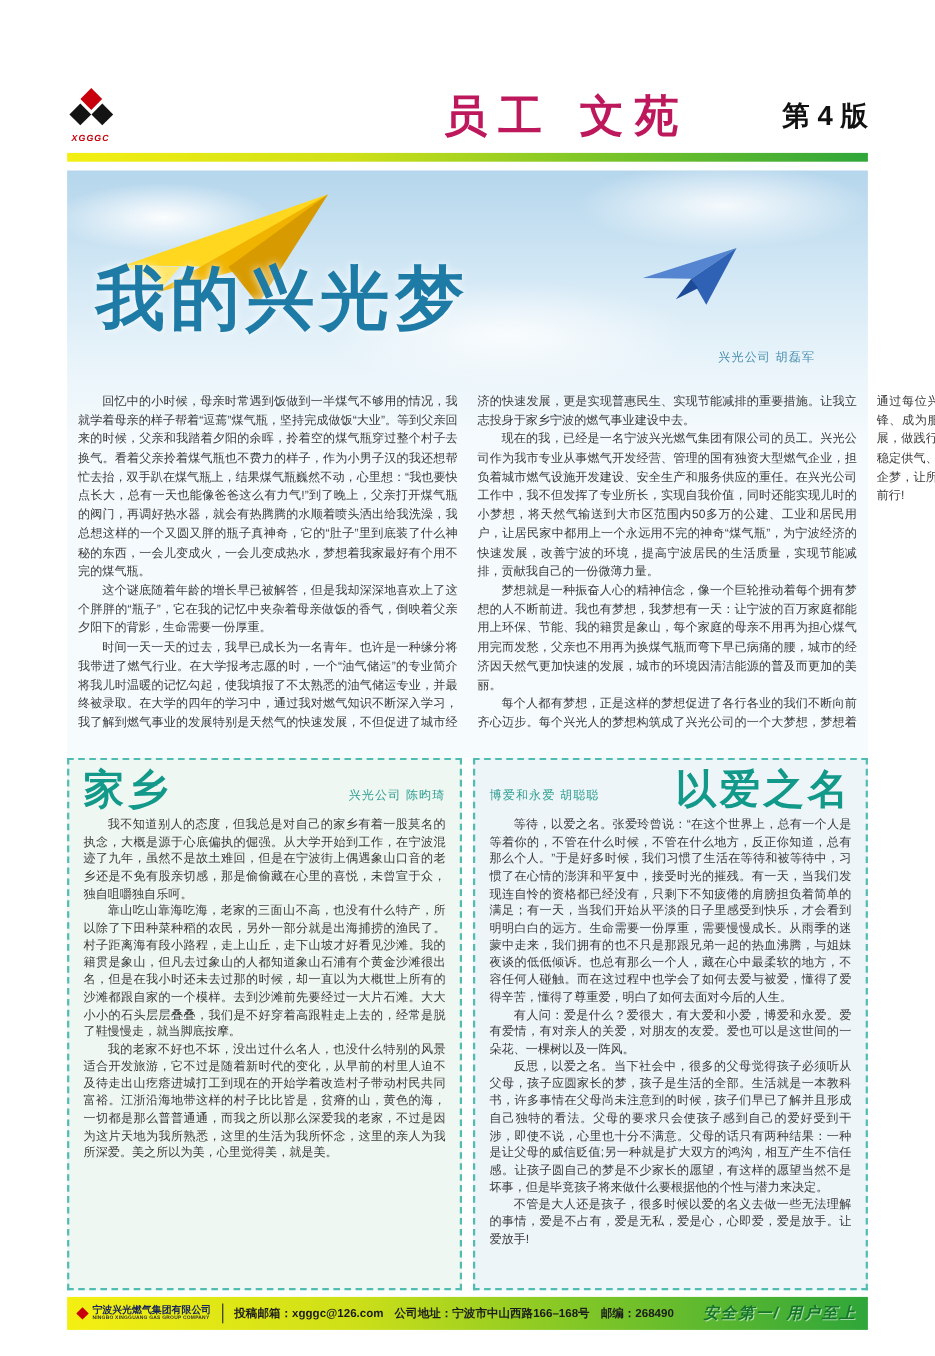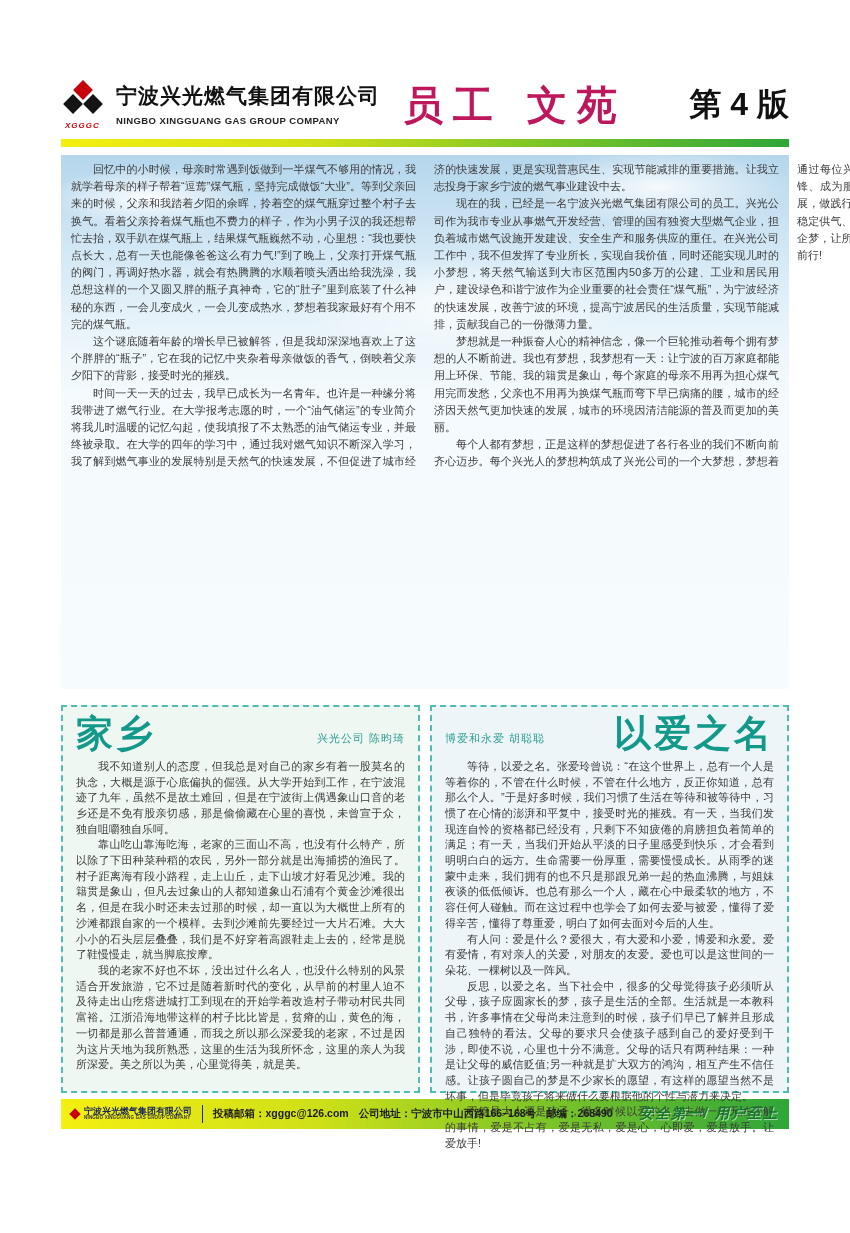--- a/index.html
+++ b/index.html
@@ -14,21 +14,21 @@
   .logo .d{position:absolute;width:14px;height:14px;transform:rotate(45deg);}
   .logo .dr{background:#c7000b;top:3px;left:15px;}
   .logo .db1{background:#141414;top:17px;left:5px;}
   .logo .db2{background:#141414;top:17px;left:25px;}
   .logo-text{position:absolute;bottom:0;left:4px;font-size:8px;font-style:italic;
              font-weight:bold;color:#c7000b;letter-spacing:1px;}
   .brand-cn{font-size:21px;font-weight:bold;color:#111;letter-spacing:1px;white-space:nowrap;}
   .brand-en{font-size:9.5px;font-weight:bold;color:#222;letter-spacing:.4px;white-space:nowrap;}
   .section-title{flex:1;text-align:center;color:#be185d;font-size:40px;font-weight:900;
                  letter-spacing:10px;font-family:"DejaVu Sans",sans-serif;}
-  .page-no{width:115px;text-align:right;font-size:32px;font-weight:600;color:#111;white-space:nowrap;}
+  .page-no{width:115px;text-align:right;font-size:25px;font-weight:600;color:#111;white-space:nowrap;}
   .grad-bar{height:8px;margin-top:3px;
             background:linear-gradient(90deg,#f4ef12 0%,#cfe018 35%,#7fc627 65%,#2fa63a 100%);}
 
   
   .hero{margin-top:8px;height:534px;position:relative;
     background:
       radial-gradient(ellipse 140px 45px at 12% 8%, rgba(255,255,255,.95), rgba(255,255,255,0) 70%),
       radial-gradient(ellipse 190px 55px at 82% 6%, rgba(255,255,255,.85), rgba(255,255,255,0) 70%),
       radial-gradient(ellipse 240px 70px at 55% 28%, rgba(255,255,255,.8), rgba(255,255,255,0) 70%),
       linear-gradient(180deg,#b5d6ec 0%,#d3e8f5 18%,#e9f4fa 33%,#f4fafd 45%,#f6fbfd 100%);}
@@ -37,21 +37,21 @@
   .plane-blue{position:absolute;right:118px;top:62px;transform:rotate(6deg);}
   .feature-title{position:absolute;left:26px;top:74px;margin:0;font-size:63px;font-weight:900;
      color:#1d7ba6;letter-spacing:5px;font-family:"DejaVu Sans",sans-serif;
      text-shadow:0 0 8px rgba(255,255,255,.9);}
   .feature-byline{position:absolute;right:48px;top:162px;color:#4a8fb0;font-size:11px;letter-spacing:1px;}
   .hero-body{padding:6px 10px 0 10px;column-count:2;column-gap:18px;height:322px;
      font-size:11px;line-height:17.2px;color:#3b3b3b;text-align:justify;}
   .hero-body p{margin:0;text-indent:2em;}
 
   
-  .boxes{display:flex;gap:10px;margin-top:16px;height:388px;}
+  .boxes{display:flex;gap:10px;margin-top:0;height:484px;}
   .box{flex:1;border:2px dashed #50bcb2;padding:8px 13px 6px 13px;box-sizing:border-box;}
   .box-hometown{background:#eff7f2;}
   .box-love{background:#edf5f8;}
   .box-head{display:flex;justify-content:space-between;align-items:flex-end;margin-bottom:5px;}
   .box-title{margin:0;font-size:37px;font-weight:900;color:#13998a;letter-spacing:3px;
              font-family:"DejaVu Sans",sans-serif;line-height:1.05;}
   .box-byline{color:#2f9e91;font-size:11px;padding-bottom:8px;letter-spacing:1px;}
   .box p{font-size:11px;line-height:15.7px;color:#3b3b3b;text-align:justify;text-indent:2em;margin:0;}
 
   
@@ -75,36 +75,47 @@
   <div class="content">
 
     <header class="masthead">
       <div class="brand">
         <span class="logo">
           <span class="d dr"></span>
           <span class="d db1"></span>
           <span class="d db2"></span>
           <span class="logo-text">XGGGC</span>
         </span>
-        <span class="brand-names">
-          <span class="brand-cn">宁波兴光燃气集团有限公司</span>
-          <span class="brand-en">NINGBO XINGGUANG GAS GROUP COMPANY</span>
-        </span>
       </div>
       <div class="section-title">员工 文苑</div>
       <div class="page-no">第 4 版</div>
     </header>
     <div class="grad-bar"></div>
 
     <section class="hero">
+      <div class="hero-sky">
+        <svg class="plane-yellow" width="205" height="108" viewBox="0 0 205 108">
+          <polygon points="10,52 200,4 104,62" fill="#ffd71f"></polygon>
+          <polygon points="34,80 200,4 110,66" fill="#f0b400"></polygon>
+          <polygon points="104,62 128,98 200,4" fill="#d79a00"></polygon>
+          <polygon points="10,52 60,58 44,74" fill="#ffe668"></polygon>
+        </svg>
+        <svg class="plane-blue" width="92" height="62" viewBox="0 0 92 62">
+          <polygon points="88,4 6,40 50,36" fill="#5585d0"></polygon>
+          <polygon points="88,4 50,36 66,58" fill="#2f62b5"></polygon>
+          <polygon points="50,36 38,56 57,44" fill="#1d4a97"></polygon>
+        </svg>
+        <h1 class="feature-title">我的兴光梦</h1>
+        <div class="feature-byline">兴光公司 胡磊军</div>
+      </div>
       <div class="hero-body">
         <p>回忆中的小时候，母亲时常遇到饭做到一半煤气不够用的情况，我就学着母亲的样子帮着“逗蔫”煤气瓶，坚持完成做饭“大业”。等到父亲回来的时候，父亲和我踏着夕阳的余晖，拎着空的煤气瓶穿过整个村子去换气。看着父亲拎着煤气瓶也不费力的样子，作为小男子汉的我还想帮忙去抬，双手趴在煤气瓶上，结果煤气瓶巍然不动，心里想：“我也要快点长大，总有一天也能像爸爸这么有力气!”到了晚上，父亲打开煤气瓶的阀门，再调好热水器，就会有热腾腾的水顺着喷头洒出给我洗澡，我总想这样的一个又圆又胖的瓶子真神奇，它的“肚子”里到底装了什么神秘的东西，一会儿变成火，一会儿变成热水，梦想着我家最好有个用不完的煤气瓶。</p>
-        <p>这个谜底随着年龄的增长早已被解答，但是我却深深地喜欢上了这个胖胖的“瓶子”，它在我的记忆中夹杂着母亲做饭的香气，倒映着父亲夕阳下的背影，接受时光的摧残。</p>
+        <p>这个谜底随着年龄的增长早已被解答，但是我却深深地喜欢上了这个胖胖的“瓶子”，它在我的记忆中夹杂着母亲做饭的香气，倒映着父亲夕阳下的背影，生命需要一份厚重。</p>
         <p>时间一天一天的过去，我早已成长为一名青年。也许是一种缘分将我带进了燃气行业。在大学报考志愿的时，一个“油气储运”的专业简介将我儿时温暖的记忆勾起，使我填报了不太熟悉的油气储运专业，并最终被录取。在大学的四年的学习中，通过我对燃气知识不断深入学习，我了解到燃气事业的发展特别是天然气的快速发展，不但促进了城市经济的快速发展，更是实现普惠民生、实现节能减排的重要措施。让我立志投身于家乡宁波的燃气事业建设中去。</p>
-        <p>现在的我，已经是一名宁波兴光燃气集团有限公司的员工。兴光公司作为我市专业从事燃气开发经营、管理的国有独资大型燃气企业，担负着城市燃气设施开发建设、安全生产和服务供应的重任。在兴光公司工作中，我不但发挥了专业所长，实现自我价值，同时还能实现儿时的小梦想，将天然气输送到大市区范围内50多万的公建、工业和居民用户，建设绿色和谐宁波作为企业重要的社会责任“煤气瓶”，为宁波经济的快速发展，改善宁波的环境，提高宁波居民的生活质量，实现节能减排，贡献我自己的一份微薄力量。</p>
+        <p>现在的我，已经是一名宁波兴光燃气集团有限公司的员工。兴光公司作为我市专业从事燃气开发经营、管理的国有独资大型燃气企业，担负着城市燃气设施开发建设、安全生产和服务供应的重任。在兴光公司工作中，我不但发挥了专业所长，实现自我价值，同时还能实现儿时的小梦想，将天然气输送到大市区范围内50多万的公建、工业和居民用户，让居民家中都用上一个永远用不完的神奇“煤气瓶”，为宁波经济的快速发展，改善宁波的环境，提高宁波居民的生活质量，实现节能减排，贡献我自己的一份微薄力量。</p>
         <p>梦想就是一种振奋人心的精神信念，像一个巨轮推动着每个拥有梦想的人不断前进。我也有梦想，我梦想有一天：让宁波的百万家庭都能用上环保、节能、我的籍贯是象山，每个家庭的母亲不用再为担心煤气用完而发愁，父亲也不用再为换煤气瓶而弯下早已病痛的腰，城市的经济因天然气更加快速的发展，城市的环境因清洁能源的普及而更加的美丽。</p>
         <p>每个人都有梦想，正是这样的梦想促进了各行各业的我们不断向前齐心迈步。每个兴光人的梦想构筑成了兴光公司的一个大梦想，梦想着通过每位兴光人的辛勤工作成为宁波强港工程先锋、成为都市建设先锋、成为服务民生先锋，实现低碳环保、普惠民生，助推经济快速发展，做践行社会责任的领跑者，始终把改善民生、推广清洁能源、保障稳定供气、建设绿色和谐宁波作为企业重要的社会责任。这样的一个国企梦，让所有兴光人为之振奋，让所有兴光人向着同一个梦想而坚定地前行!</p>
       </div>
     </section>
 
     <section class="boxes">
 
       <article class="box box-hometown">
         <div class="box-head">
           <h2 class="box-title">家乡</h2>

